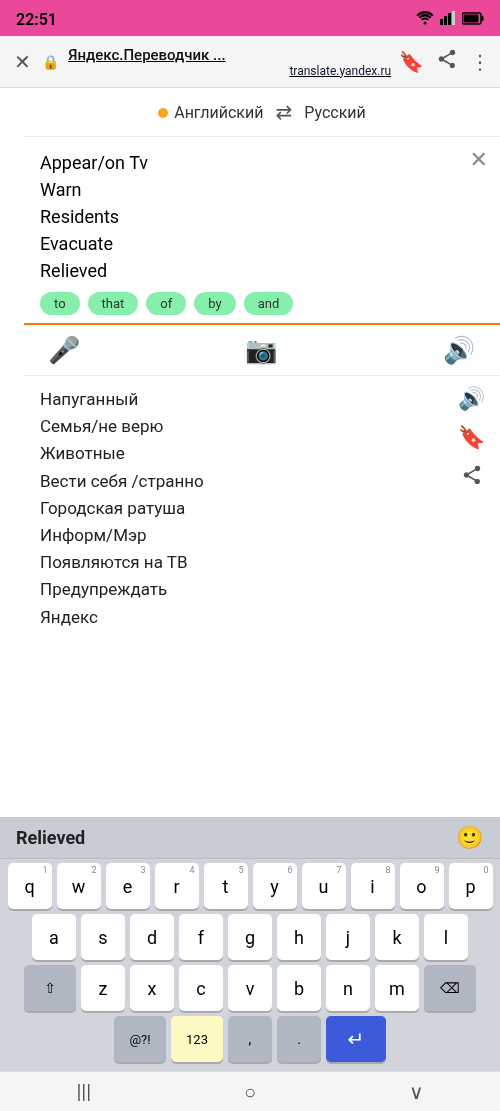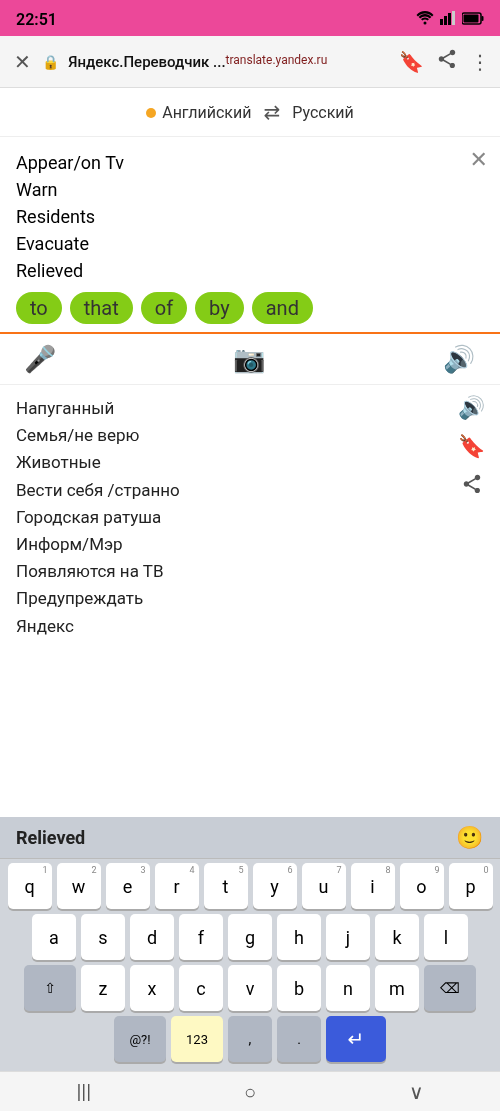--- a/index.html
+++ b/index.html
@@ -48,46 +48,49 @@
       cursor: pointer;
       padding: 4px;
     }
     .browser-lock-icon {
       font-size: 14px;
       color: #555;
     }
     .browser-url-block {
       flex: 1;
       display: flex;
-      flex-direction: row;
+      flex-direction: column;
+      text-decoration: underline;
     }
     .browser-title {
       font-size: 15px;
       font-weight: 500;
       color: #111;
       white-space: nowrap;
       overflow: hidden;
       text-overflow: ellipsis;
     }
     .browser-url {
       font-size: 12px;
-      color: #7f1d1d;
+      color: #0f172a;
+      text-align: right;
     }
     .browser-actions {
       display: flex;
       align-items: center;
       gap: 12px;
       color: #555;
       font-size: 20px;
     }
 
     
     .translator-area {
       background: #fff;
       padding: 0;
+      margin-left: 24px;
     }
 
     
     .language-bar {
       display: flex;
       align-items: center;
       justify-content: center;
       padding: 12px 16px;
       gap: 12px;
       border-bottom: 1px solid #eee;
@@ -130,24 +133,24 @@
       color: #888;
       cursor: pointer;
     }
     .suggestion-chips {
       display: flex;
       gap: 8px;
       flex-wrap: wrap;
       margin-top: 8px;
     }
     .chip {
-      background: #84cc16;
+      background: #86efac;
       border-radius: 16px;
       padding: 4px 14px;
-      font-size: 20px;
+      font-size: 13px;
       color: #333;
       cursor: pointer;
     }
 
     
     .input-actions {
       display: flex;
       justify-content: space-between;
       align-items: center;
       padding: 10px 24px;

